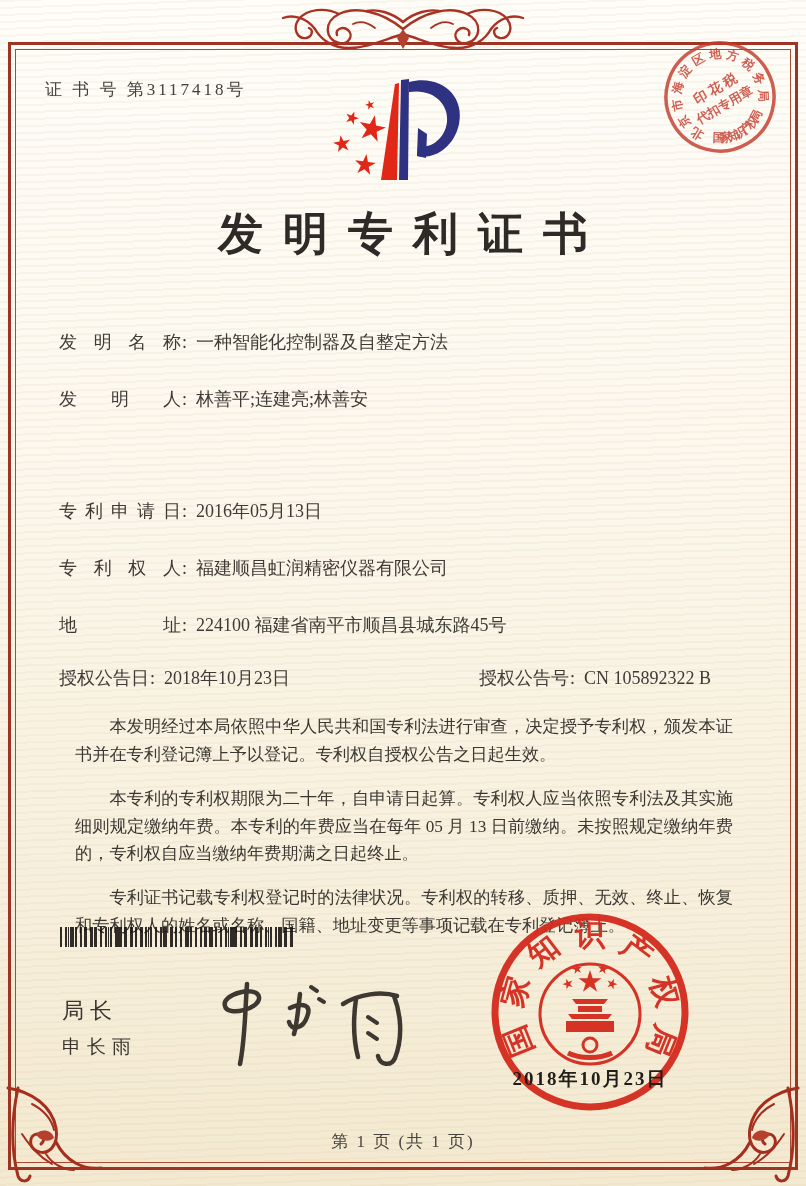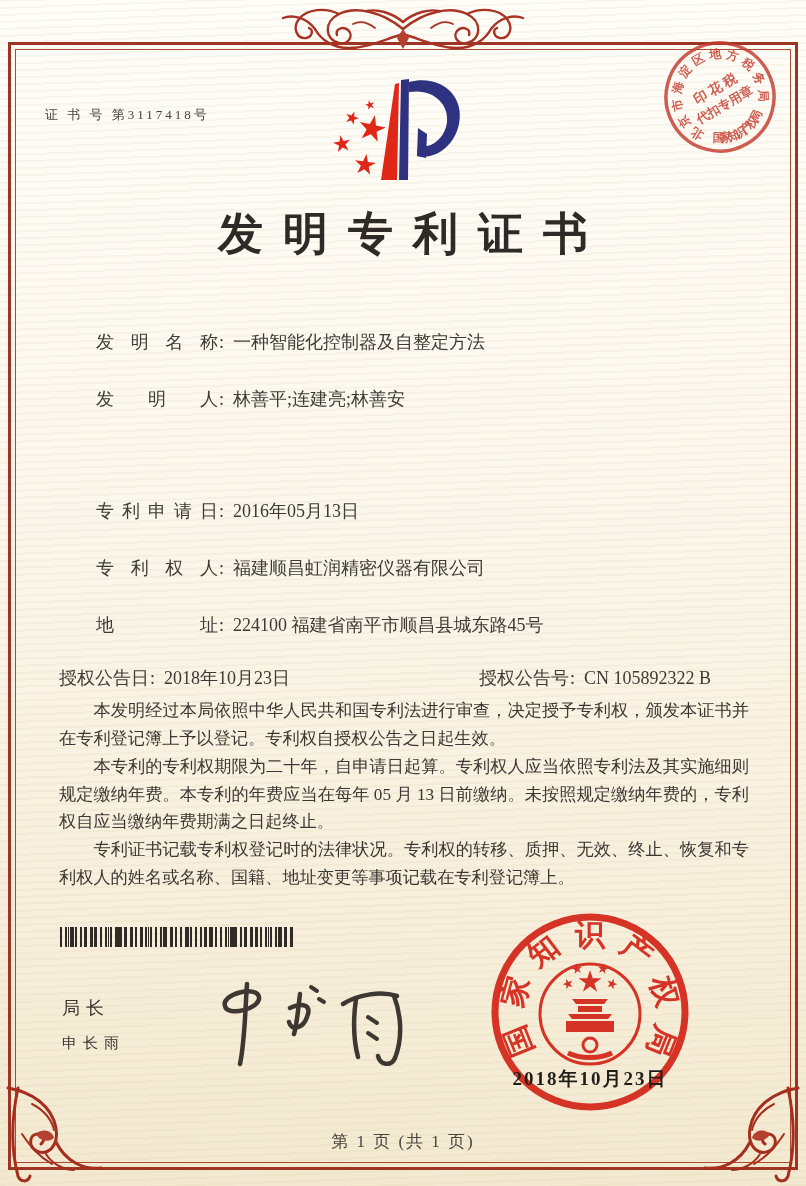--- a/index.html
+++ b/index.html
@@ -5,42 +5,42 @@
   html,body{margin:0;padding:0;}
   .page{
     position:relative; width:806px; height:1186px; overflow:hidden;
     font-family:"Liberation Serif", serif; color:#3c3833;
     background:
       repeating-linear-gradient(178deg, rgba(205,180,135,0.10) 0 2px, rgba(255,255,255,0) 2px 7px),
       linear-gradient(180deg,#fefdf8 0%,#fcf8ee 38%,#f8f0de 72%,#f3e9d0 100%);
   }
   .frame-outer{position:absolute;left:8px;right:8px;top:42px;bottom:16px;border:3px solid #9d3424;}
   .frame-inner{position:absolute;left:15px;right:15px;top:49px;bottom:23px;border:1px solid #ab4a33;}
-  .cert-no{position:absolute;left:45px;top:78px;font-size:13px;letter-spacing:3px;color:#46413c;margin-top:28px;}
+  .cert-no{position:absolute;left:45px;top:78px;font-size:17px;letter-spacing:3px;color:#46413c;}
   .title{
     position:absolute;left:0;top:204px;width:100%;text-align:center;
     font-size:45px;font-weight:bold;letter-spacing:20px;text-indent:20px;color:#2e2a27;
   }
   .field-row{position:absolute;left:59px;font-size:18px;white-space:nowrap;color:#3e3a35;}
-  .lbl{display:inline-block;width:122px;text-align:justify;text-align-last:justify;vertical-align:bottom;margin-left:37px;}
+  .lbl{display:inline-block;width:122px;text-align:justify;text-align-last:justify;vertical-align:bottom;}
   .colon{margin:0 9px 0 1px;}
   .g-lbl{display:inline-block;}
   .grant2{position:absolute;left:420px;top:0;}
   .paras{position:absolute;left:59px;top:697px;width:690px;font-size:17.2px;line-height:1.62;text-align:justify;color:#3b3732;}
-  .paras p{margin:0;text-indent:2em;}
+  .paras p{margin:16px;text-indent:2em;}
   .barcode{
     position:absolute;left:60px;top:927px;width:234px;height:20px;
     background:
       repeating-linear-gradient(90deg,#15110e 0 2px,transparent 2px 5px),
       repeating-linear-gradient(90deg,#15110e 0 1px,transparent 1px 8px),
       repeating-linear-gradient(90deg,transparent 0 11px,#15110e 11px 14px,transparent 14px 23px);
     opacity:.88;
   }
-  .pos-title{position:absolute;left:62px;top:996px;font-size:18px;letter-spacing:6px;color:#3a352f;text-align:right;}
-  .pos-name{position:absolute;left:62px;top:1034px;font-size:15px;letter-spacing:6px;color:#3a352f;}
+  .pos-title{position:absolute;left:62px;top:996px;font-size:22px;letter-spacing:6px;color:#3a352f;text-align:right;}
+  .pos-name{position:absolute;left:62px;top:1034px;font-size:19px;letter-spacing:6px;color:#3a352f;}
   .footer{position:absolute;left:0;top:1130px;width:100%;text-align:center;font-size:17px;letter-spacing:2px;color:#4a453f;}
   .seal-date{position:absolute;left:500px;top:1066px;width:180px;text-align:center;font-size:19px;letter-spacing:2px;color:#211d19;font-weight:bold;}
   svg{position:absolute;overflow:visible;}
   svg text{font-family:"Liberation Serif", serif;}
   .seal-text text{font-weight:bold;}
 </style>
 </head>
 <body>
 
 <div class="page">

